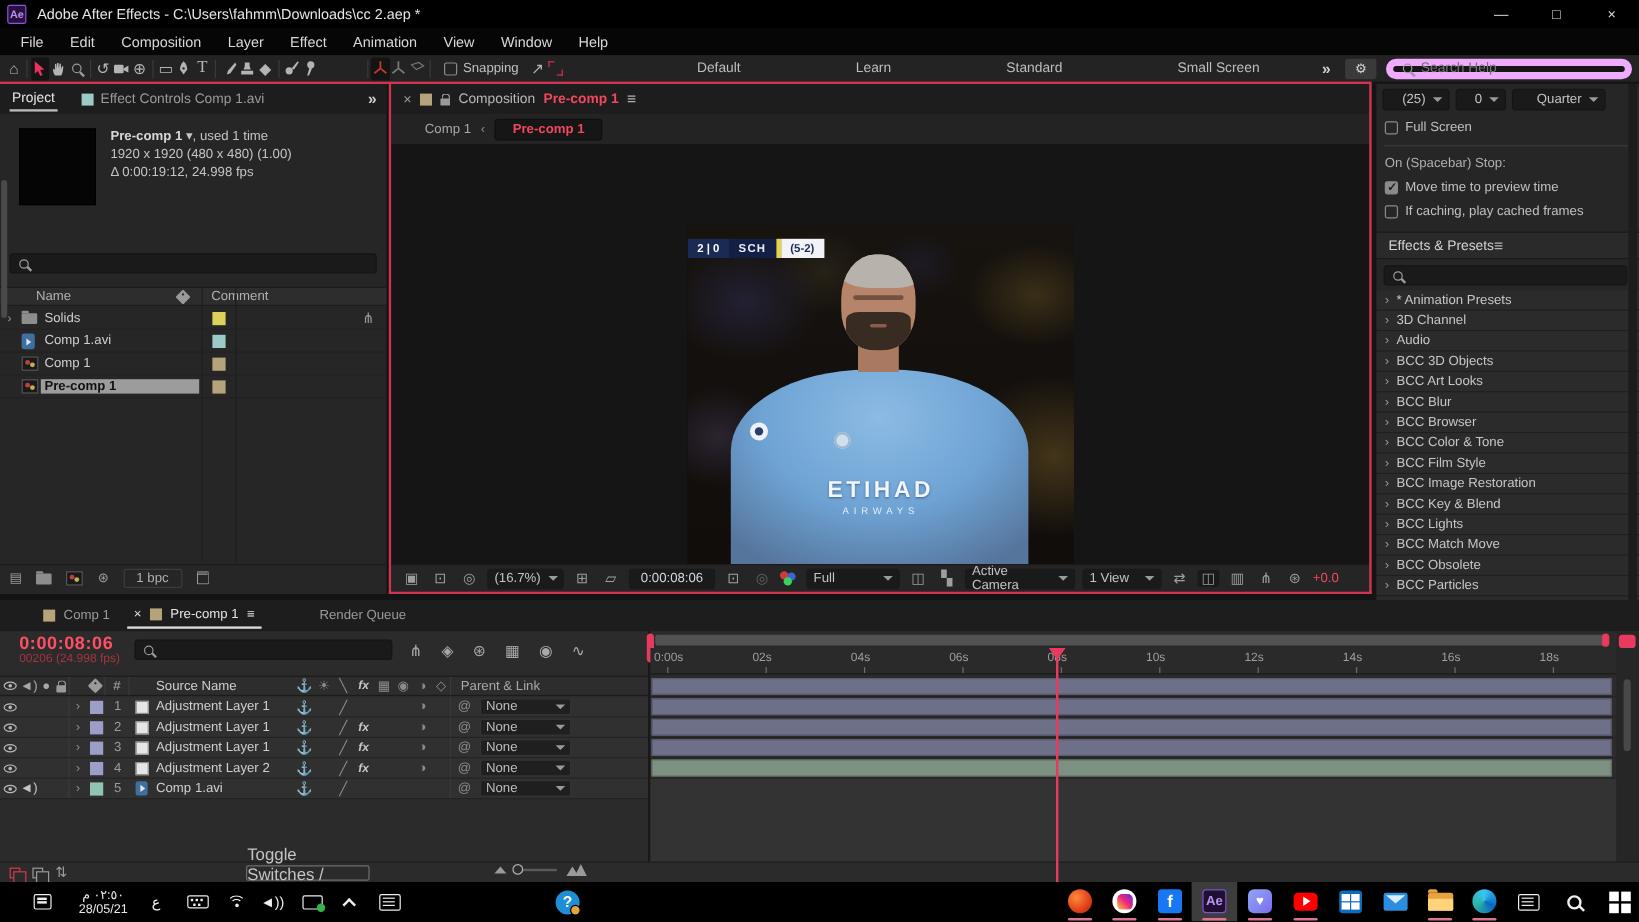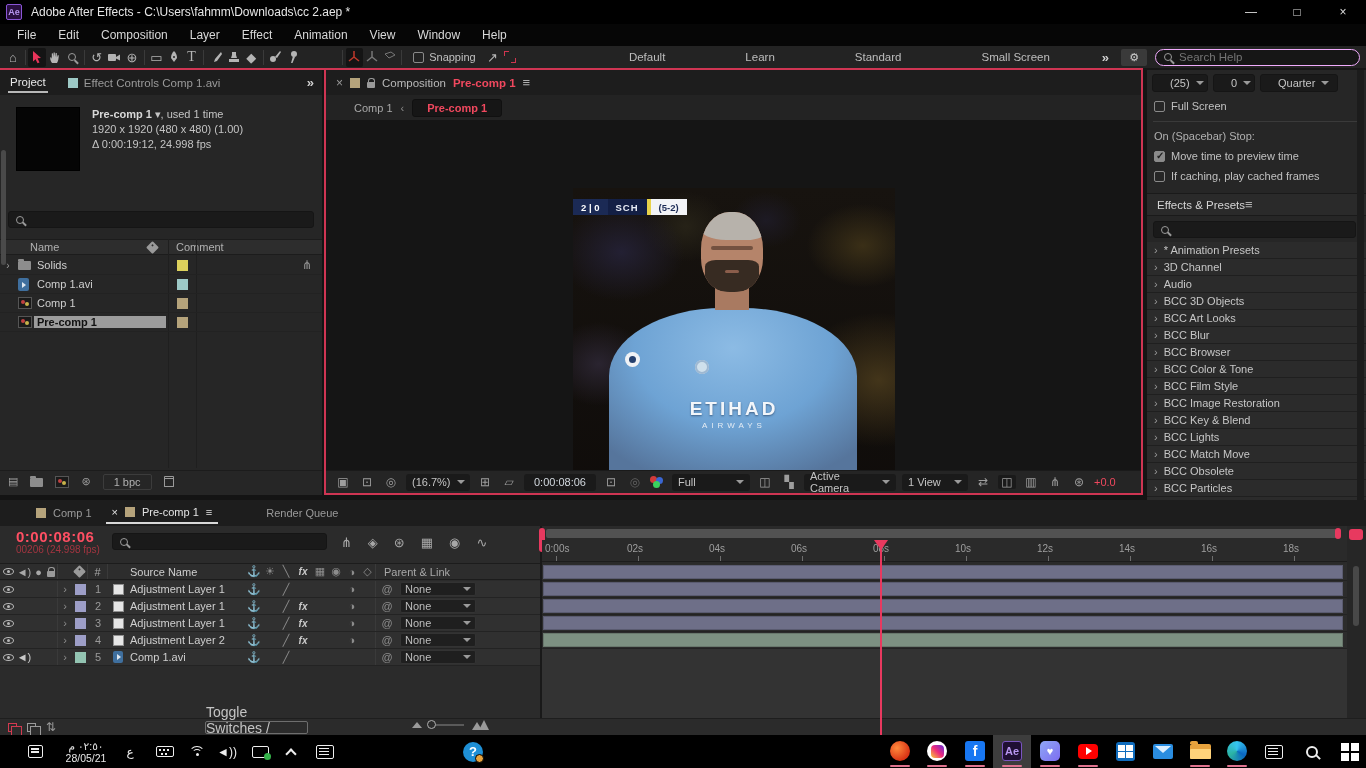--- a/index.html
+++ b/index.html
@@ -21,26 +21,26 @@
 
 .toolbar{position:absolute;top:46px;left:0;width:100%;height:22px;background:#232323;display:flex;align-items:center;padding-left:4px}
 .tool{width:25px;height:19px;display:flex;align-items:center;justify-content:center;color:#b4b4b4;font-size:13px;position:relative}
 .tool svg{width:14px;height:14px}
 .tool.active{background:#141414;border-radius:2px}
 .tsep{width:1px;height:15px;background:#3a3a3a;margin:0 3px}
 .snap-box{display:flex;align-items:center;gap:5px;margin:0 8px;color:#c0c0c0}
 .cb{width:11px;height:11px;border:1px solid #8a8a8a;border-radius:2px;background:transparent;position:relative;display:inline-block}
 .cb.checked{background:#8a8a8a}
 .cb.checked::after{content:"✓";position:absolute;left:1px;top:-2px;color:#1d1d1d;font-size:10px;font-weight:bold}
-.workspaces{display:flex;margin-left:70px;gap:0}
+.workspaces{display:flex;margin-left:70px;gap:16px}
 .ws-item{padding:0 40px 0 40px;color:#bdbdbd;font-size:11.5px;white-space:nowrap}
 .tb-right{margin-left:auto;display:flex;align-items:center}
 .ovf{color:#cfcfcf;font-weight:bold;font-size:13px;padding:0 12px}
 .gear-btn{width:26px;height:17px;background:#3a3a3a;border-radius:2px;display:flex;align-items:center;justify-content:center;color:#cfcfcf;font-size:11px;margin-right:8px}
-.help-search{width:205px;height:17px;background:#161616;border:1px solid #f0abfc;border-radius:9px;display:flex;align-items:center;padding:0 8px;gap:7px;margin-right:6px}
+.help-search{width:205px;height:17px;background:#161616;border:6px solid #f0abfc;border-radius:9px;display:flex;align-items:center;padding:0 8px;gap:7px;margin-right:6px}
 .help-search input{background:transparent;border:none;outline:none;color:#a8a8a8;font-size:11.5px;width:150px;font-family:"Liberation Sans",sans-serif}
 .mag{position:relative;width:8px;height:8px;border:1.5px solid #9a9a9a;border-radius:50%;flex:none;display:inline-block}
 .mag::after{content:"";position:absolute;width:5px;height:1.5px;background:#9a9a9a;transform:rotate(45deg);right:-4px;bottom:-2px}
 .brk{width:12px;height:12px;position:relative}
 .brk::before,.brk::after{content:"";position:absolute;width:4px;height:4px;border:1.5px solid #d0354f}
 .brk::before{left:0;top:0;border-right:none;border-bottom:none}
 .brk::after{right:0;bottom:0;border-left:none;border-top:none}
 
 
 .accent-line{position:absolute;top:68px;left:0;width:1143px;height:2px;background:#cf3553;z-index:6}
@@ -141,21 +141,21 @@
 .rgbdots{position:relative;width:16px;height:12px;flex:none}
 .rgbdots i{position:absolute;width:7px;height:7px;border-radius:50%}
 .rgbdots i:nth-child(1){background:#d23a3a;left:0;top:0}
 .rgbdots i:nth-child(2){background:#3a66d2;left:6px;top:1px}
 .rgbdots i:nth-child(3){background:#3ad25e;left:3px;top:5px}
 .expo{color:#f0485e;font-size:11px}
 
 
 .right-panel{position:absolute;left:1147px;top:0;width:219px;height:430px;background:#262626;overflow:hidden}
 .pv-row{display:flex;gap:5px;padding:4px 10px 0 5px}
-.pv-dd{background:#1a1a1a;border:1px solid #151515;border-radius:3px;height:18px;display:flex;align-items:center;justify-content:flex-start;padding:0 17px;color:#c4c4c4}
+.pv-dd{background:#1a1a1a;border:1px solid #151515;border-radius:3px;height:18px;display:flex;align-items:center;justify-content:flex-end;padding:0 5px;color:#c4c4c4}
 .pv-dd.w1{width:56px}.pv-dd.w2{width:42px}.pv-dd.w3{width:78px}
 .pv-check{display:flex;align-items:center;gap:6px;padding:8px 0 0 7px;color:#c0c0c0}
 .pv-div{height:1px;background:#3a3a3a;margin:9px 6px 0}
 .pv-head{padding:8px 0 0 7px;color:#b0b0b0}
 .fx-header{margin-top:11px;height:23px;background:#2a2a2a;border-top:1px solid #1a1a1a;border-bottom:1px solid #1a1a1a;display:flex;align-items:center;justify-content:flex-start;padding:0 10px}
 .fx-title{color:#d4d4d4;font-size:11.5px}
 .fx-search{margin:5px 10px 4px 6px;height:17px;background:#1a1a1a;border:1px solid #151515;border-radius:3px;display:flex;align-items:center;padding:0 7px;gap:4px}
 .erow{height:17px;display:flex;align-items:center;gap:6px;padding-left:7px;background:#2b2b2b;border-bottom:1px solid #1f1f1f;color:#c6c6c6;white-space:nowrap}
 .chev-r{color:#9a9a9a;font-size:11px}
 .rscroll{position:absolute;left:1357px;top:0;width:7px;height:430px;background:#1c1c1c}

